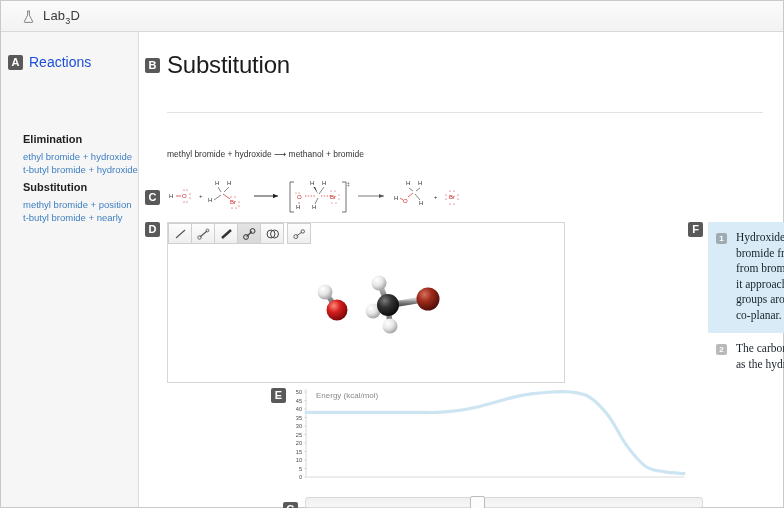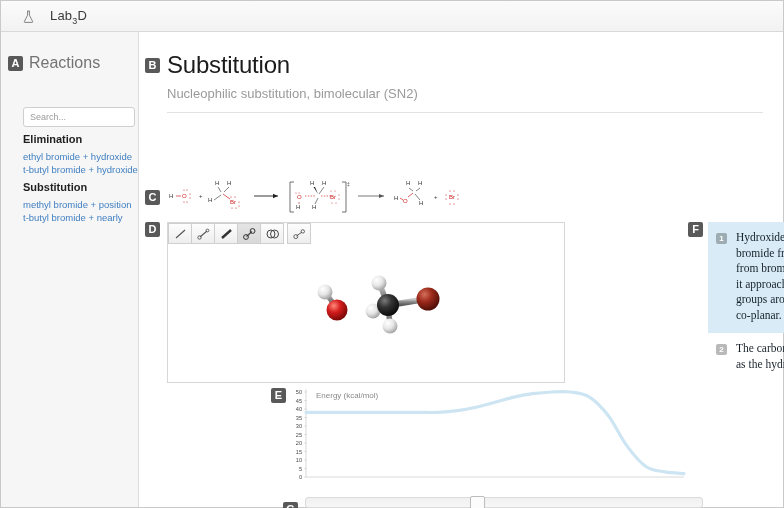--- a/index.html
+++ b/index.html
@@ -7,33 +7,33 @@
     width:784px;height:508px;overflow:hidden;
     background:#ffffff;
     font-family:"Liberation Sans", sans-serif;
     -webkit-font-smoothing:antialiased;
   }
   #app{position:relative;width:784px;height:508px;border:1px solid #c9c9c9;box-sizing:border-box;background:#fff;}
 
   
   .topbar{position:absolute;left:0;top:0;width:100%;height:31px;
     background:linear-gradient(#fbfbfb,#f2f2f2);border-bottom:1px solid #d8d8d8;box-sizing:border-box;}
-  .brand{position:absolute;left:22px;top:7px;font-size:13px;color:#3a3a3a;display:flex;align-items:center;gap:16px;}
+  .brand{position:absolute;left:22px;top:7px;font-size:13px;color:#3a3a3a;display:flex;align-items:center;gap:9px;}
   .flask-ico{display:inline-block;width:11px;height:13px;}
   .brand-text{letter-spacing:.2px;}
   .brand-text sub{font-size:9px;}
 
   
   .sidebar{position:absolute;left:0;top:31px;width:138px;bottom:0;
     background:#f6f6f6;border-right:1px solid #dcdcdc;box-sizing:border-box;}
   .badge{display:inline-block;background:#595959;color:#fff;font-size:11px;font-weight:bold;
     width:15px;height:15px;line-height:15px;text-align:center;border-radius:2px;
     font-family:"Liberation Sans",sans-serif;}
   .sb-head{position:absolute;left:7px;top:22px;display:flex;align-items:center;gap:6px;}
-  .sb-title{font-size:16px;color:#737373;font-weight:normal;}
+  .sb-title{font-size:14px;color:#1d4ed8;font-weight:normal;}
   .search-wrap{position:absolute;left:22px;top:74px;width:112px;}
   .search-input{width:100%;box-sizing:border-box;height:20px;border:1px solid #cfcfcf;border-radius:3px;
     background:#fff;font-size:9px;color:#8c8c8c;padding:2px 6px;outline:none;font-family:"Liberation Sans",sans-serif;}
   .search-input::placeholder{color:#9b9b9b;}
   .cat{position:absolute;left:22px;font-size:11px;font-weight:bold;color:#1f1f1f;}
   .rx{position:absolute;left:22px;font-size:9.5px;color:#3f7fc1;white-space:nowrap;cursor:pointer;}
 
   
   .main{position:absolute;left:139px;top:31px;right:0;bottom:0;background:#fff;}
   .pg-head{position:absolute;left:5px;top:19px;display:flex;align-items:center;gap:7px;}
@@ -97,41 +97,38 @@
       </span>
       <span class="brand-text"><span>Lab</span><sub>3</sub><span>D</span></span>
     </div>
   </div>
 
   <div class="sidebar">
     <div class="sb-head">
       <span class="badge">A</span>
       <span class="sb-title">Reactions</span>
     </div>
-    <div class="search-wrap">
-      <input class="search-input" type="text" placeholder="Search..." style="">
-    </div>
 
     <div class="cat" style="top:101px;">Elimination</div>
     <div class="rx" style="top:119px;">ethyl bromide + hydroxide</div>
     <div class="rx" style="top:132px;">t-butyl bromide + hydroxide</div>
 
     <div class="cat" style="top:149px;">Substitution</div>
     <div class="rx" style="top:167px;">methyl bromide + position</div>
     <div class="rx" style="top:180px;">t-butyl bromide + nearly</div>
   </div>
 
   <div class="main">
 
     <div class="pg-head">
       <span class="badge">B</span>
       <span class="pg-title">Substitution</span>
     </div>
-    <div class="pg-sub">Nucleophilic substitution, bimolecular (SN2)</div>
     <div class="hr"></div>
+    <div class="eq-text">methyl bromide + hydroxide ⟶ methanol + bromide</div>
 
     <div class="scheme">
       <span class="badge">C</span>
       <svg class="scheme-svg" width="300" height="44" viewBox="0 0 300 44">
         <g font-family="'Liberation Sans',sans-serif" font-size="6">
 
           <text x="3" y="23" fill="#333">H</text>
           <line x1="10" y1="21" x2="15" y2="21" stroke="#cc2222" stroke-width="0.7"></line>
           <text x="16" y="23" fill="#cc2222">O</text>
           <circle cx="18" cy="15" r="0.6" fill="#cc2222"></circle>

